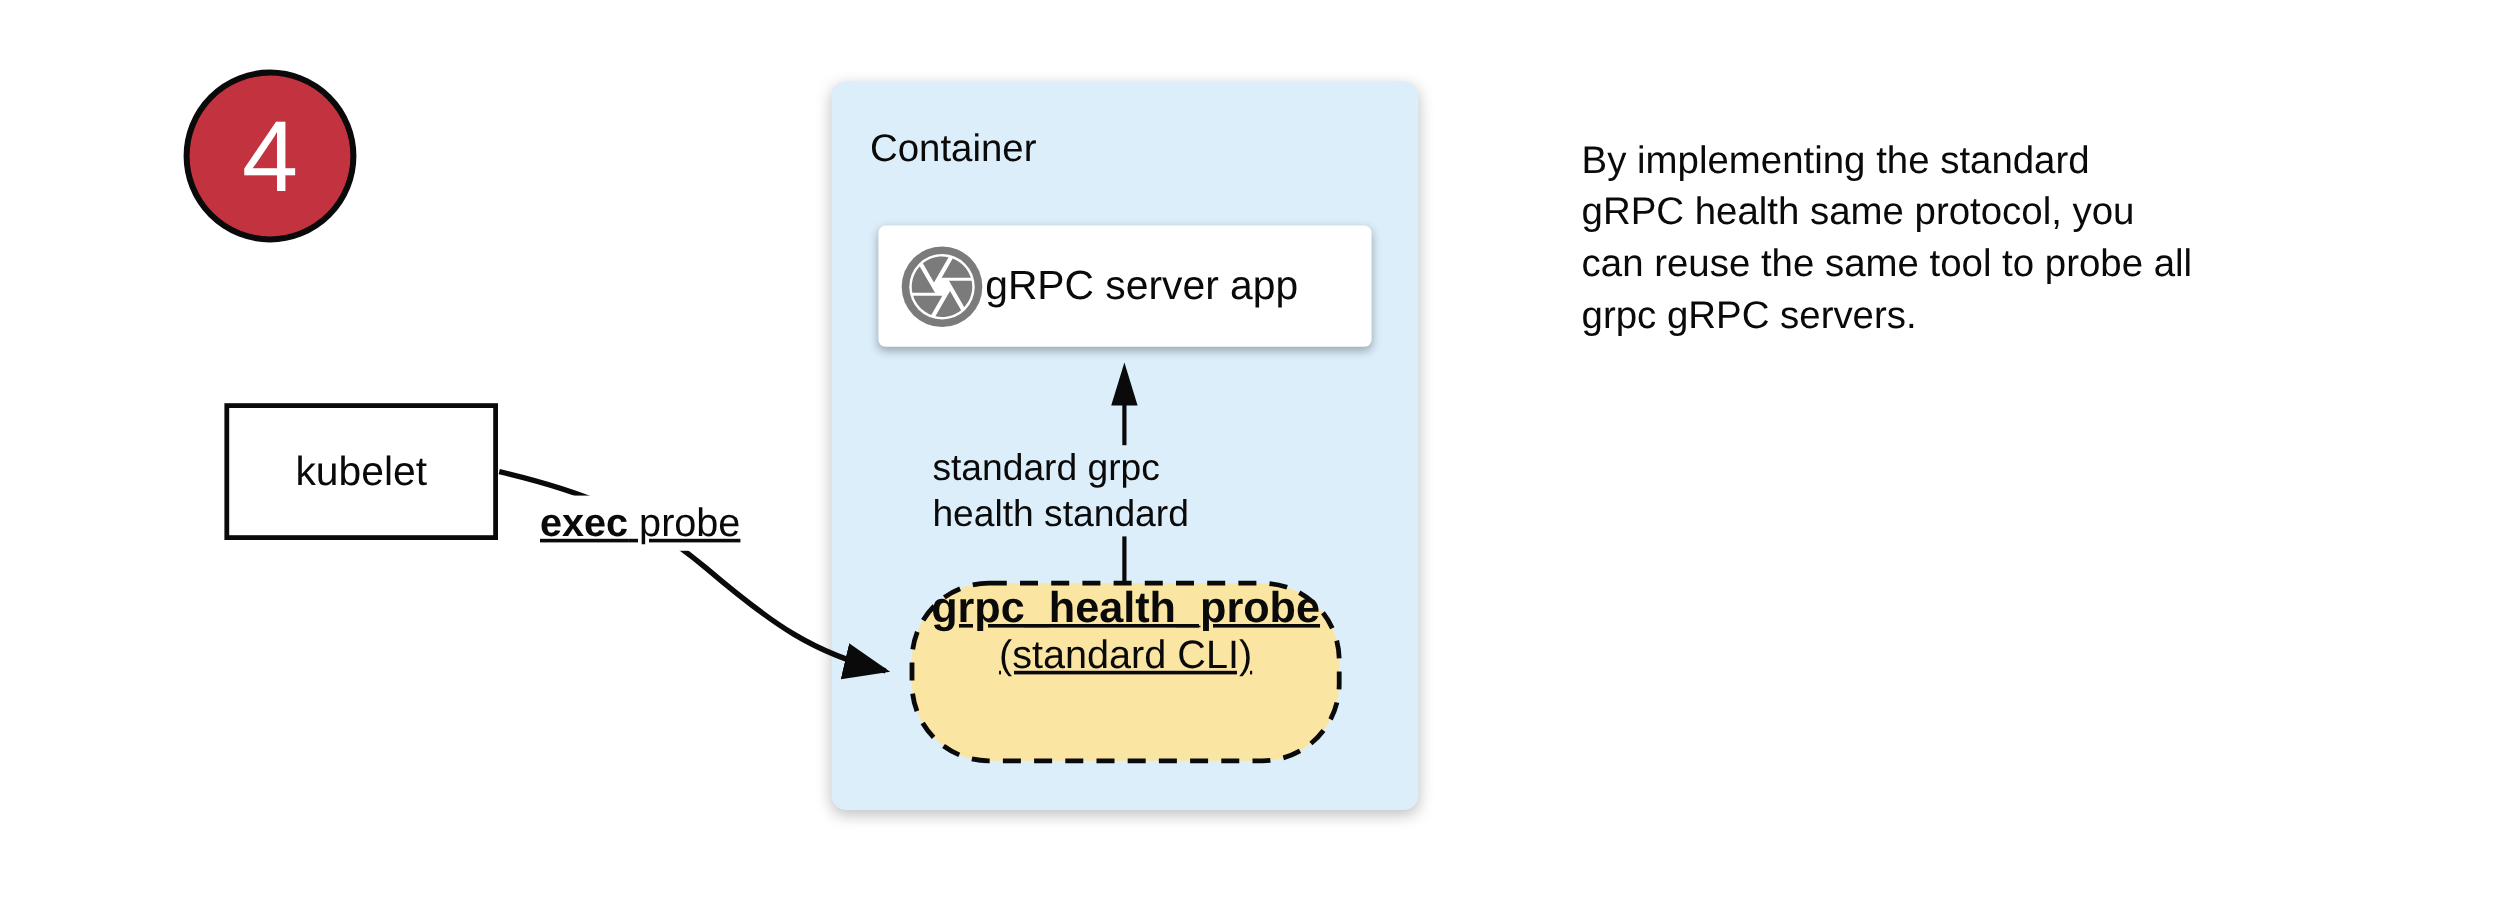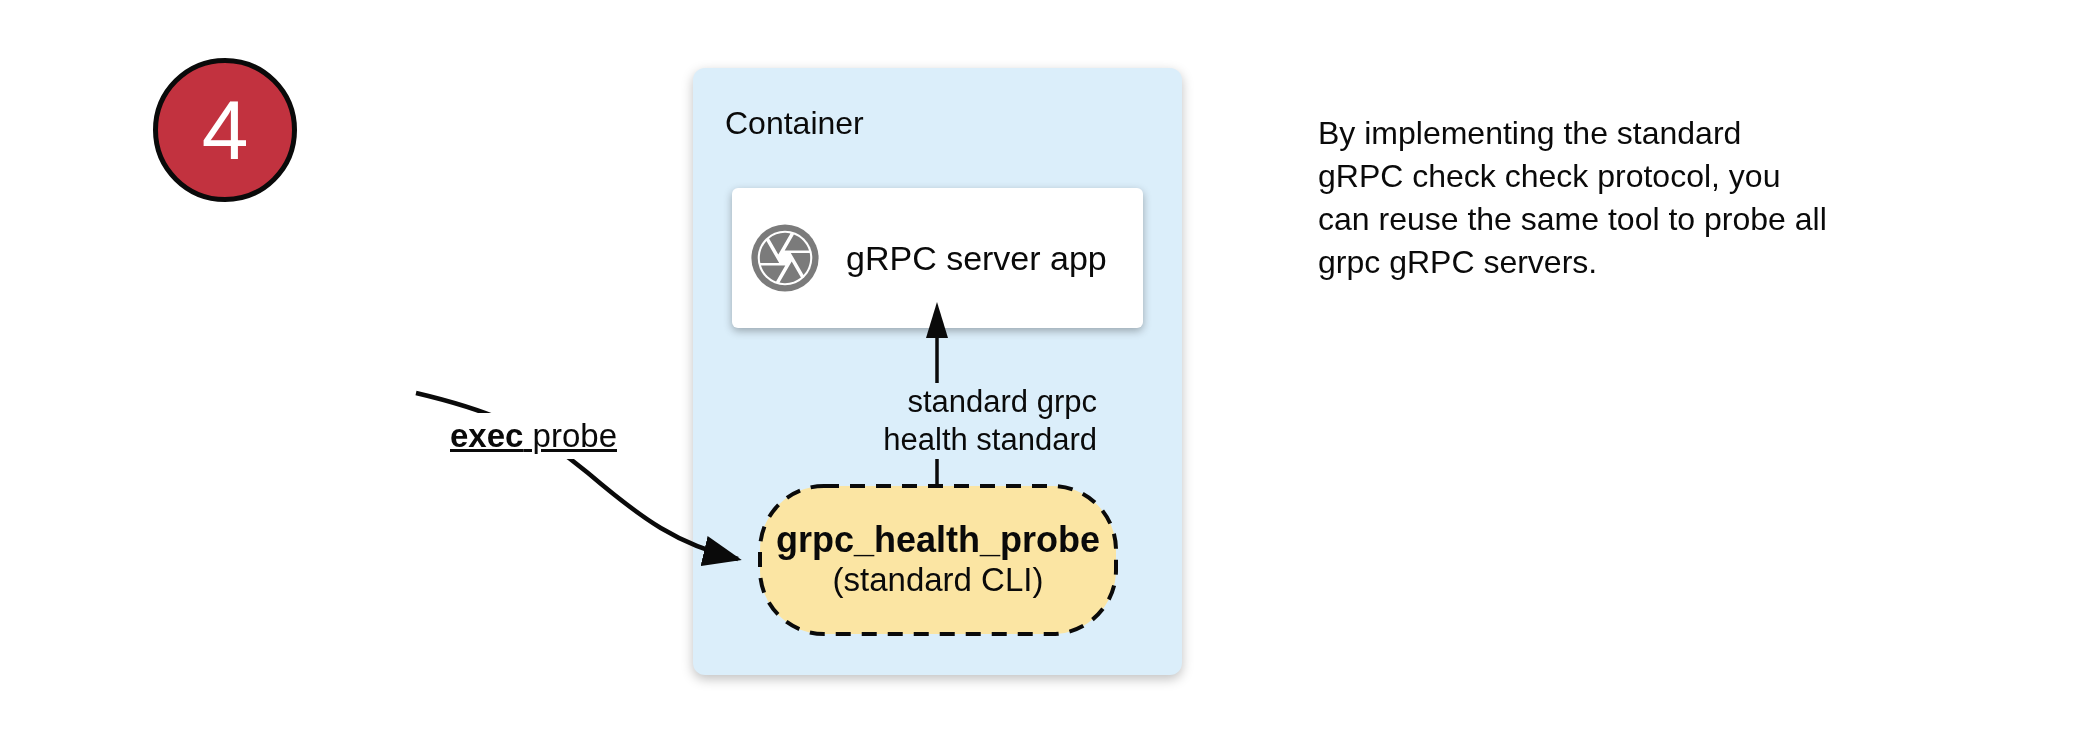--- a/index.html
+++ b/index.html
@@ -52,63 +52,62 @@
   .container-title {
     left: 725px; top: 105px;
     font-size: 32px;
     z-index: 4;
     text-align: center;
   }
 
   
   .server-box {
     left: 732px; top: 188px;
-    width: 411px; height: 140px;
+    width: 411px; height: 101px;
     box-sizing: border-box;
     background: #ffffff;
     border-radius: 6px;
     box-shadow: 0 3px 8px rgba(0,0,0,0.30);
     display: flex; align-items: center;
     padding-left: 17px;
-    gap: 25px;
     font-size: 34px;
     z-index: 2;
   }
 
   
   .overlay {
     left: 0; top: 0;
     width: 2100px; height: 750px;
     z-index: 3;
     pointer-events: none;
   }
 
   
   .pill-text {
     left: 760px; top: 486px;
     width: 356px; height: 148px;
     display: flex; flex-direction: column;
-    align-items: center; justify-content: center;
+    align-items: center; justify-content: flex-start;
     z-index: 4;
     text-align: center;
     line-height: 40px;
+    text-decoration: underline;
   }
   .pill-title { font-size: 36px; font-weight: bold; }
   .pill-sub   { font-size: 33px; }
 
   
   .protocol-label {
     left: 777px; top: 371px;
     width: 320px;
     background: #DBEEFA;
-    text-align: right;
+    text-align: left;
     font-size: 31px;
     line-height: 38px;
     z-index: 4;
-    margin-top: 12px;
   }
 
   
   .exec-label {
     left: 440px; top: 413px;
     background: #ffffff;
     padding: 4px 10px;
     font-size: 33px;
     white-space: nowrap;
     z-index: 4;
@@ -125,20 +124,23 @@
 </style>
 </head>
 <body>
 
 <div class="canvas">
 
   <div class="abs badge">
     <span>4</span>
   </div>
 
+  <div class="abs kubelet-box">
+    <span>kubelet</span>
+  </div>
 
   <div class="abs container-box"></div>
   <div class="abs container-title">Container</div>
 
   <div class="abs server-box">
     <svg width="72" height="72" viewBox="0 0 24 24" aria-hidden="true">
       <circle cx="12" cy="12" r="11.2" fill="#7B7B7B"></circle>
       <circle cx="12" cy="12" r="9.1" fill="#ffffff"></circle>
       <g transform="translate(12,12) scale(0.84) translate(-12,-12)" fill="#7B7B7B">
         <path d="M9.4 10.5l4.77-8.26C13.47 2.09 12.75 2 12 2c-2.4 0-4.6.85-6.32 2.25l3.66 6.35.06-.1zM21.54 9c-.92-2.92-3.15-5.26-6-6.34L11.88 9h9.66zm.26 1h-7.49l.29.5 4.76 8.25C21 16.97 22 14.61 22 12c0-.69-.07-1.35-.2-2zM8.54 12l-3.9-6.75C3.01 7.03 2 9.39 2 12c0 .69.07 1.35.2 2h7.49l-1.15-2zm-6.08 3c.92 2.92 3.15 5.26 6 6.34L12.12 15H2.46zm11.27 0l-3.9 6.76c.7.15 1.42.24 2.17.24 2.4 0 4.6-.85 6.32-2.25l-3.66-6.35-.93 1.6z"></path>
@@ -169,18 +171,18 @@
 
   <div class="abs protocol-label">
     <div>standard grpc</div>
     <div>health standard</div>
   </div>
 
   <div class="abs exec-label"><b>exec</b><span> probe</span></div>
 
   <div class="abs annotation">
     <div>By implementing the standard</div>
-    <div>gRPC check check protocol, you</div>
+    <div>gRPC health same protocol, you</div>
     <div>can reuse the same tool to probe all</div>
     <div>grpc gRPC servers.</div>
   </div>
 
 </div>
 
 </body></html>

